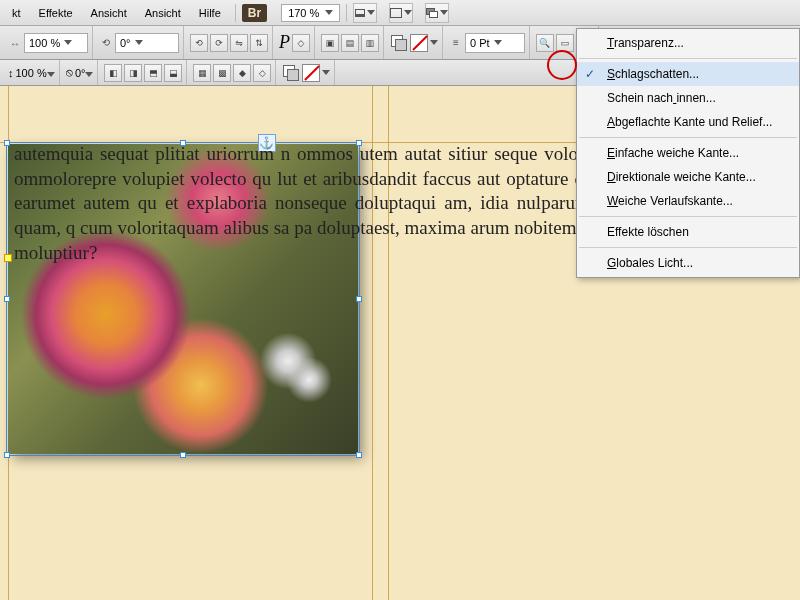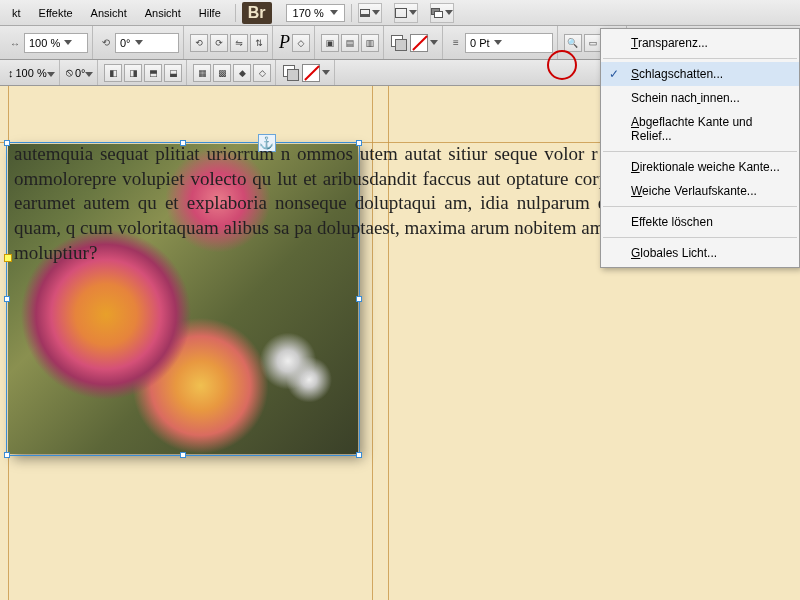--- a/index.html
+++ b/index.html
@@ -1,21 +1,21 @@
 <!DOCTYPE html>
 <html><head>
 <meta charset="utf-8">
 <style>
   * { box-sizing: border-box; margin: 0; padding: 0; }
   body { font-family: Tahoma, Arial, sans-serif; font-size: 11px; background: #dcdcdc; width: 800px; height: 600px; overflow: hidden; position: relative; }
   
   .menubar { height: 26px; background: linear-gradient(#eee,#ddd); border-bottom: 1px solid #aaa; display: flex; align-items: center; padding: 0 4px; gap: 2px; }
   .menubar .mitem { padding: 4px 8px; }
   .menubar .sep { width: 1px; height: 18px; background: #bbb; margin: 0 4px; }
-  .menubar .br { background:#4a3a2a; color:#efe4c8; padding:2px 6px; font-weight:bold; border-radius:2px; font-size:16px;}
+  .menubar .br { background:#4a3a2a; color:#efe4c8; padding:2px 6px; font-weight:bold; border-radius:2px; font-size:12px;}
   .menubar .zoom { border:1px solid #aaa; background:#fff; padding:2px 6px; display:flex; align-items:center; gap:6px;}
   .tri { width:0;height:0;border-left:4px solid transparent;border-right:4px solid transparent;border-top:5px solid #555; display:inline-block;}
   .iconbtn { width:24px; height:20px; border:1px solid #bbb; background:linear-gradient(#f8f8f8,#e4e4e4); display:flex; align-items:center; justify-content:center; }
   
   .toolbar { height: 34px; background: linear-gradient(#eaeaea,#d6d6d6); border-bottom: 1px solid #999; display:flex; align-items:center; padding:0 4px; gap:2px; position:relative;}
   .toolbar2 { height: 26px; background: linear-gradient(#eaeaea,#d6d6d6); border-bottom:1px solid #999; display:flex; align-items:center; padding:0 4px; gap:2px;}
   .toolbar .grp, .toolbar2 .grp { display:flex; align-items:center; gap:2px; padding:0 4px; border-right:1px solid #bbb; height:100%;}
   .toolbar .field { border:1px solid #aaa; background:#fff; padding:2px 4px; display:flex; align-items:center; gap:4px; height:20px;}
   .toolbar .field.narrow { width:64px; }
   .toolbar .smallicon { width:14px; height:14px; display:flex; align-items:center; justify-content:center; font-size:10px; color:#555;}
@@ -47,21 +47,21 @@
      linear-gradient(135deg, #4a5832 0%, #6a7842 20%, #8a9050 35%, #5c6638 60%, #3a4028 100%);
      position:relative; overflow:hidden;}
   .selbox { position:absolute; left:6px; top:56px; width:354px; height:314px; border:1px solid #3a8cd4; pointer-events:none;}
   .handle { position:absolute; width:6px; height:6px; background:#fff; border:1px solid #3a8cd4;}
   .handle.tl{left:-3px;top:-3px;} .handle.tm{left:50%;top:-3px;margin-left:-3px;} .handle.tr{right:-3px;top:-3px;}
   .handle.ml{left:-3px;top:50%;margin-top:-3px;} .handle.mr{right:-3px;top:50%;margin-top:-3px;}
   .handle.bl{left:-3px;bottom:-3px;} .handle.bm{left:50%;bottom:-3px;margin-left:-3px;} .handle.br{right:-3px;bottom:-3px;}
   .anchor { position:absolute; left:258px; top:48px; width:18px; height:18px; border:1px solid #6aa5d8; background:#eaf3fb; display:flex;align-items:center;justify-content:center; font-size:12px; color:#3a78b0;}
   .yellowdot{position:absolute; left:4px; top:168px; width:8px;height:8px; background:#ffff66; border:1px solid #cc9900;}
   
-  .dropdown { position:absolute; right:0; top:28px; width:200px; background:#f4f4f4; border:1px solid #999; box-shadow:2px 2px 6px rgba(0,0,0,0.3); z-index:40; padding:2px 0;}
+  .dropdown { position:absolute; right:0; top:28px; width:224px; background:#f4f4f4; border:1px solid #999; box-shadow:2px 2px 6px rgba(0,0,0,0.3); z-index:40; padding:2px 0;}
   .dropdown .ditem { padding:5px 10px 5px 30px; position:relative; font-size:12px;}
   .dropdown .ditem:hover, .dropdown .ditem.hover { background:#d6e5f5;}
   .dropdown .dsep { height:1px; background:#ccc; margin:3px 2px;}
   .dropdown .check { position:absolute; left:8px; top:5px; color:#2a5aa0; font-size:12px;}
   .u { text-decoration: underline; }
 </style>
 </head>
 <body>
 
 <div class="menubar">
@@ -127,21 +127,21 @@
     <span class="tinybtn">▤</span>
     <span class="tinybtn">▥</span>
   </div>
   <div class="grp">
     <span class="swapicon"></span>
     <span class="noneicon"></span>
     <span class="tri"></span>
   </div>
   <div class="grp">
     <span class="smallicon">≡</span>
-    <span class="field" style="width:88px">
+    <span class="field" style="width:60px">
         <span>0 Pt</span>
         <span class="tri"></span>
       </span>
   </div>
   <div class="grp">
     <span class="tinybtn">🔍</span>
     <span class="tinybtn">▭</span>
     <span class="tinybtn" style="font-style:italic;font-family:serif">fx.</span>
   </div>
   <div class="fx-highlight"></div>
@@ -180,20 +180,21 @@
   </div>
 </div>
 
 <div class="dropdown" id="fxmenu">
     <div class="ditem"><span><span class="u">T</span>ransparenz...</span></div>
     <div class="dsep"></div>
     <div class="ditem hover"><span class="check">✓</span><span><span class="u">S</span>chlagschatten...</span></div>
     <div class="ditem"><span>Schein nach<span class="u"> </span>innen...</span></div>
     <div class="ditem"><span><span class="u">A</span>bgeflachte Kante und Relief...</span></div>
     <div class="dsep"></div>
+    <div class="ditem"><span><span class="u">E</span>infache weiche Kante...</span></div>
     <div class="ditem"><span><span class="u">D</span>irektionale weiche Kante...</span></div>
     <div class="ditem"><span><span class="u">W</span>eiche Verlaufskante...</span></div>
     <div class="dsep"></div>
     <div class="ditem"><span>Effekte löschen</span></div>
     <div class="dsep"></div>
     <div class="ditem"><span><span class="u">G</span>lobales Licht...</span></div>
   </div>
 
 <div class="canvas">
   <div class="margin-v" style="left:8px"></div>

